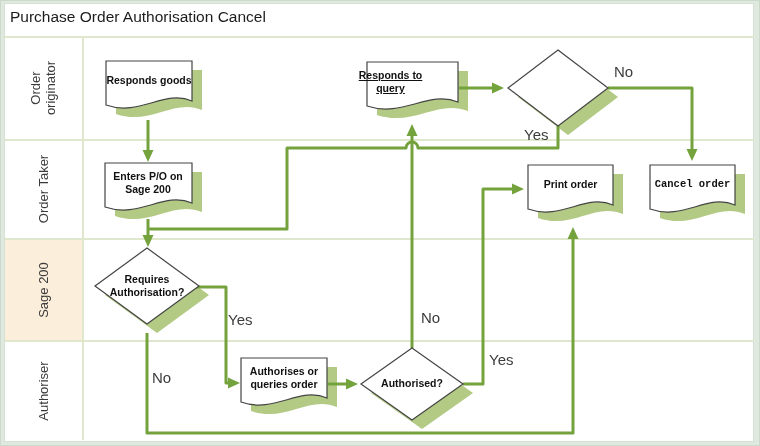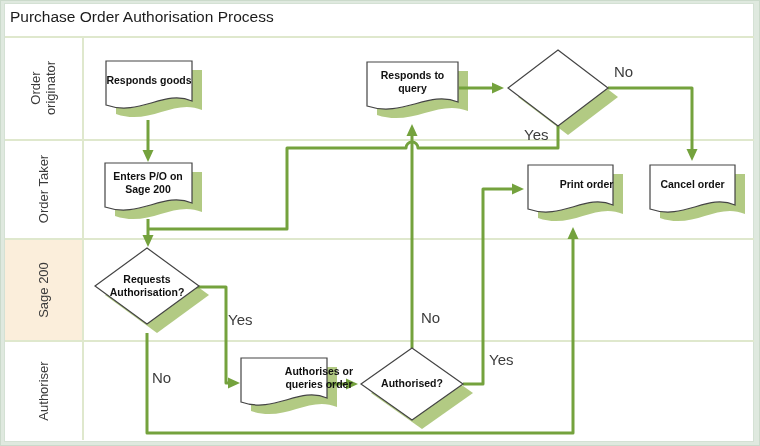--- a/index.html
+++ b/index.html
@@ -107,38 +107,38 @@
       <path class="shape" d="M367,62 h91 v40 c-30,-12 -55,16 -91,4 Z"></path>
       <path class="shape" d="M528,165 h85 v40 c-28,-12 -51,16 -85,4 Z"></path>
       <path class="shape" d="M650,165 h85 v40 c-28,-12 -51,16 -85,4 Z"></path>
       <path class="shape" d="M241,358 h86 v40 c-28,-12 -52,16 -86,4 Z"></path>
       <polygon class="shape" points="147,248 199,286 147,324 95,286"></polygon>
       <polygon class="shape" points="412,348 463,384 412,420 361,384"></polygon>
       <polygon class="shape" points="558,50 608,88 558,126 508,88"></polygon>
     </g>
   </svg>
 
-  <div class="lbl title">Purchase Order Authorisation Process</div>
+  <div class="lbl title">Purchase Order Authorisation Cancel</div>
 
   <div class="lbl lane-label" style="left:44px;top:88px;">Order
 originator</div>
   <div class="lbl lane-label" style="left:44px;top:189px;">Order Taker</div>
   <div class="lbl lane-label" style="left:44px;top:290px;">Sage 200</div>
   <div class="lbl lane-label" style="left:44px;top:391px;">Authoriser</div>
 
   <div class="lbl node-label" style="left:106px;top:61px;width:86px;height:40px;">Responds goods</div>
   <div class="lbl node-label" style="left:102px;top:163px;width:92px;height:40px;">Enters P/O on
 Sage 200</div>
-  <div class="lbl node-label" style="left:367px;top:62px;width:91px;height:40px;">Responds to
+  <div class="lbl node-label" style="left:345px;top:62px;width:91px;height:40px;text-decoration:underline;">Responds to
 query</div>
-  <div class="lbl node-label" style="left:528px;top:165px;width:85px;height:40px;padding-left:16px;">Print order</div>
-  <div class="lbl node-label" style="left:650px;top:165px;width:85px;height:40px;">Cancel order</div>
-  <div class="lbl node-label" style="left:241px;top:358px;width:86px;height:40px;padding-left:35px;">Authorises or
+  <div class="lbl node-label" style="left:528px;top:165px;width:85px;height:40px;">Print order</div>
+  <div class="lbl node-label" style="left:650px;top:165px;width:85px;height:40px;font-family:Liberation Mono, monospace;">Cancel order</div>
+  <div class="lbl node-label" style="left:241px;top:358px;width:86px;height:40px;">Authorises or
 queries order</div>
-  <div class="lbl node-label" style="left:95px;top:248px;width:104px;height:76px;">Requests
+  <div class="lbl node-label" style="left:95px;top:248px;width:104px;height:76px;">Requires
 Authorisation?</div>
   <div class="lbl node-label" style="left:361px;top:348px;width:102px;height:72px;">Authorised?</div>
 
   <div class="lbl edge-label" style="left:228px;top:311px;">Yes</div>
   <div class="lbl edge-label" style="left:152px;top:369px;">No</div>
   <div class="lbl edge-label" style="left:489px;top:351px;">Yes</div>
   <div class="lbl edge-label" style="left:421px;top:309px;">No</div>
   <div class="lbl edge-label" style="left:524px;top:126px;">Yes</div>
   <div class="lbl edge-label" style="left:614px;top:63px;">No</div>
 

